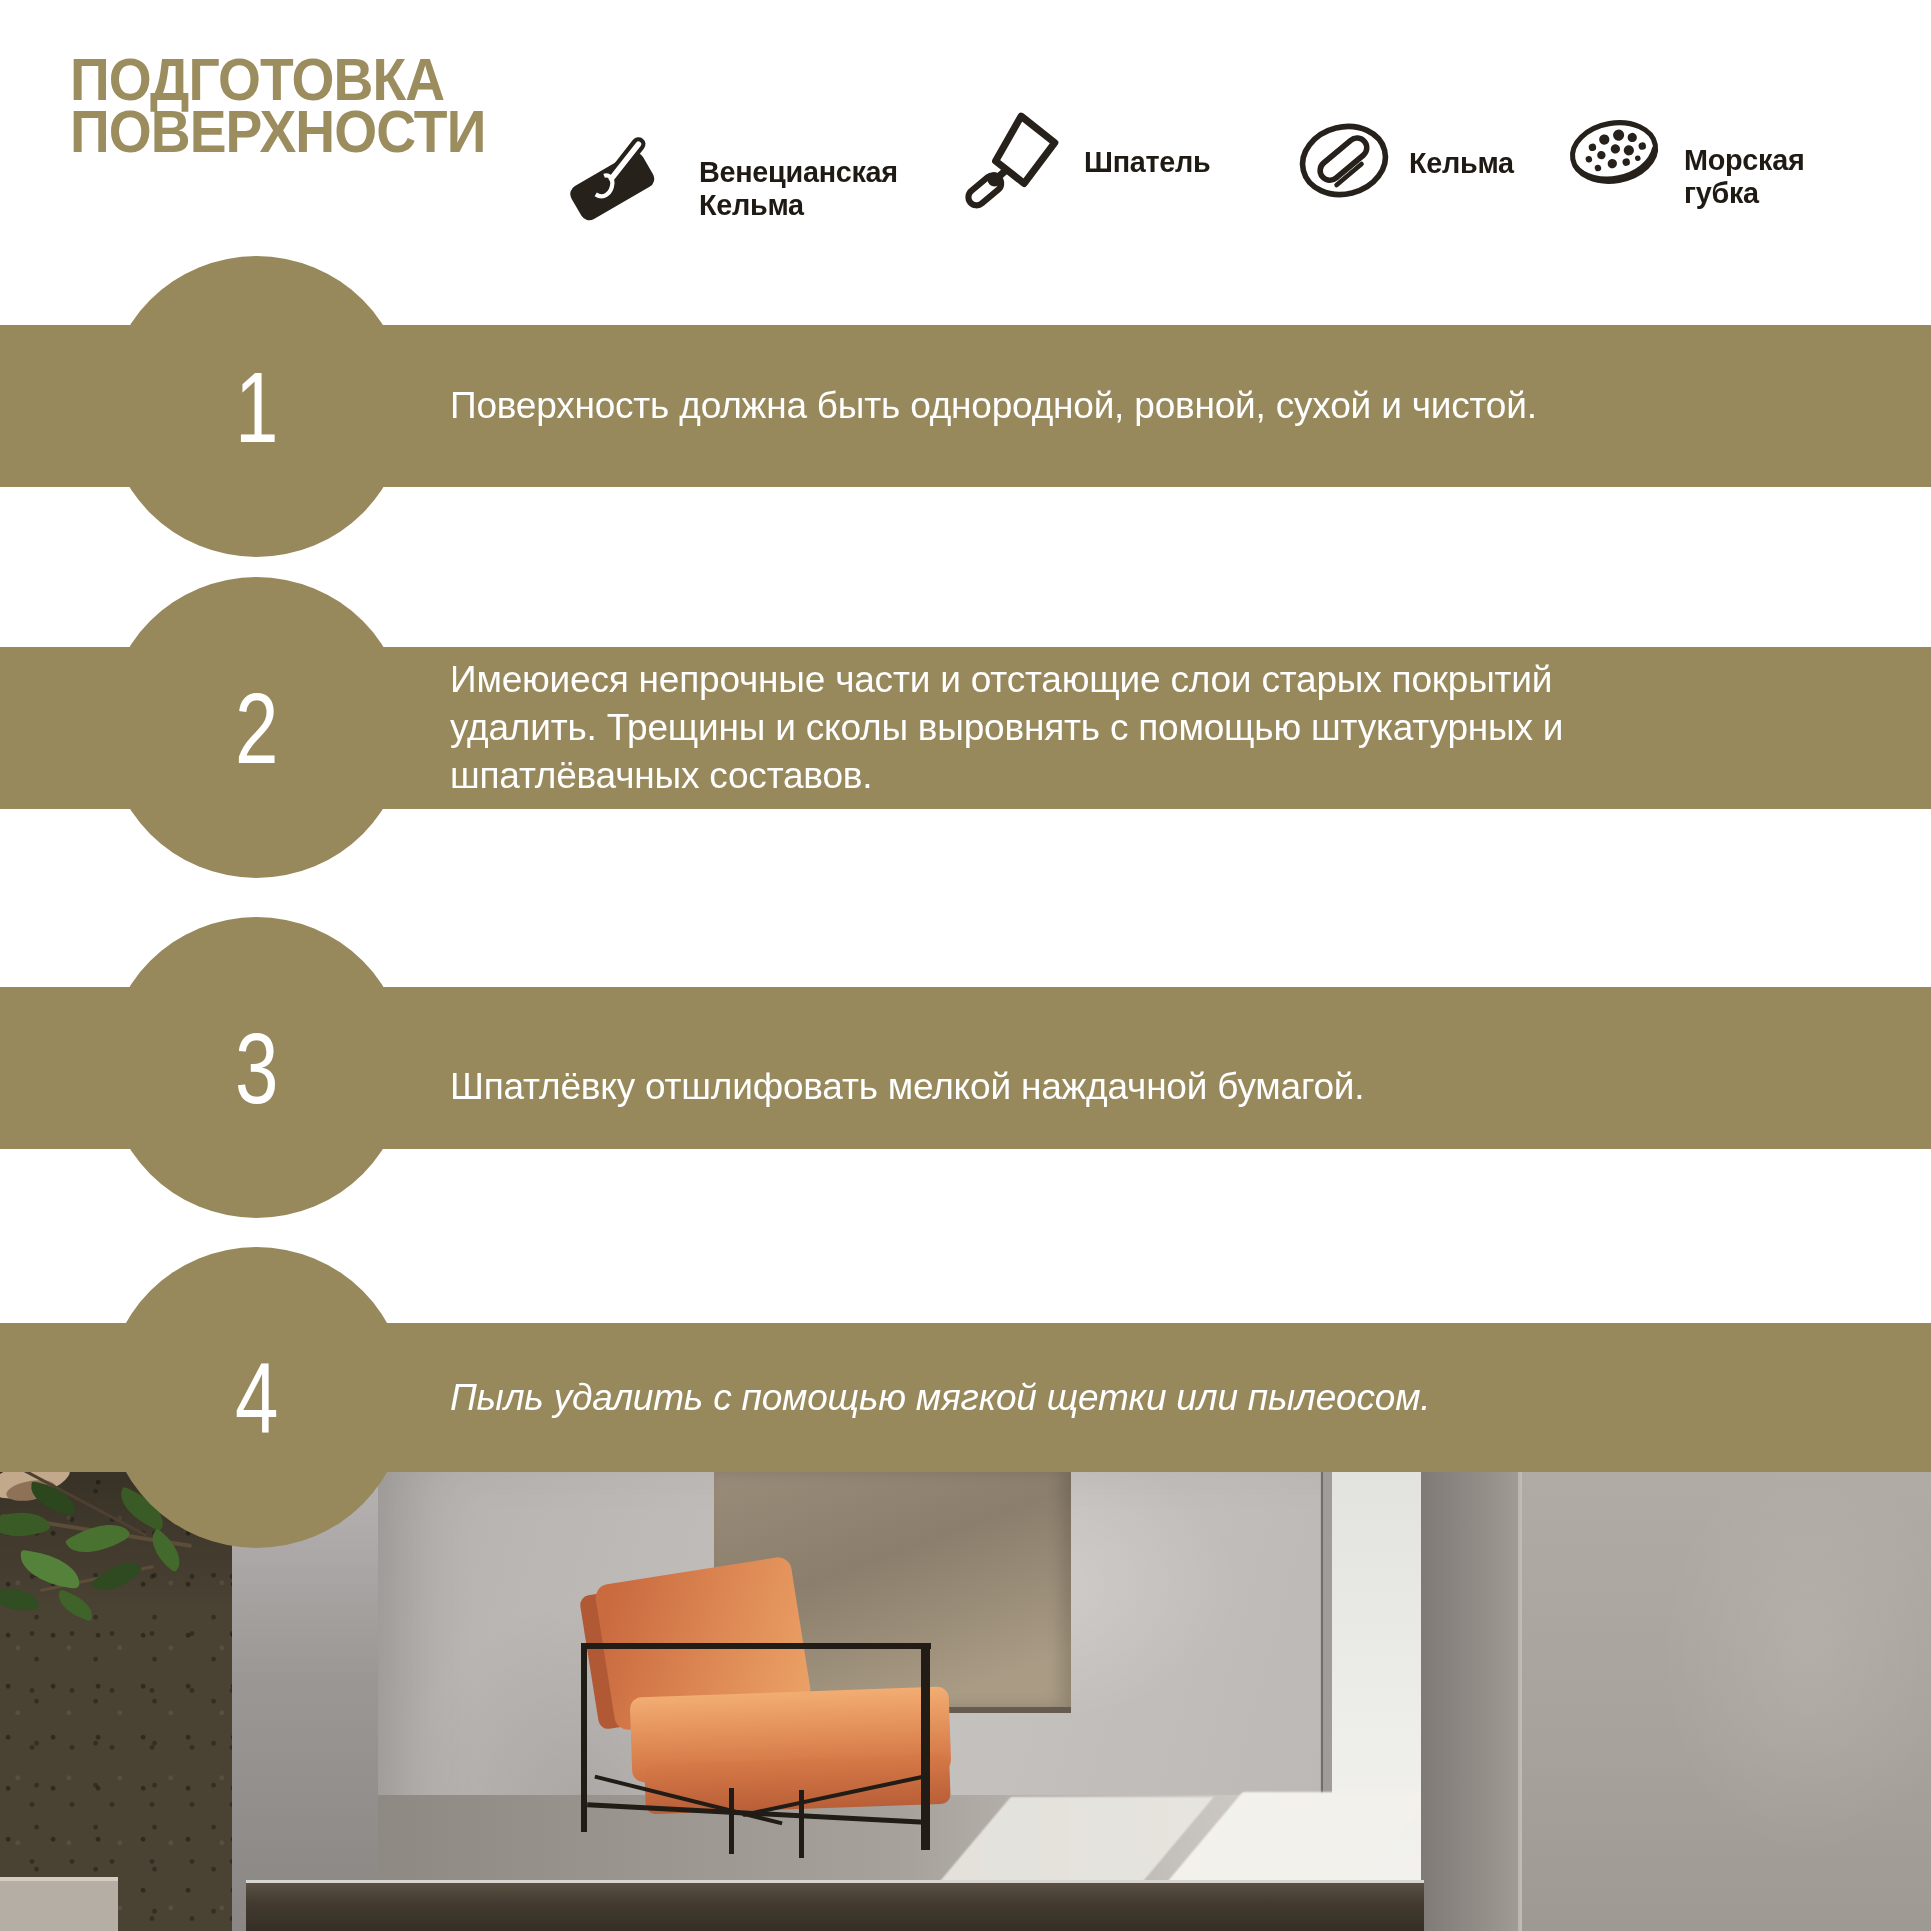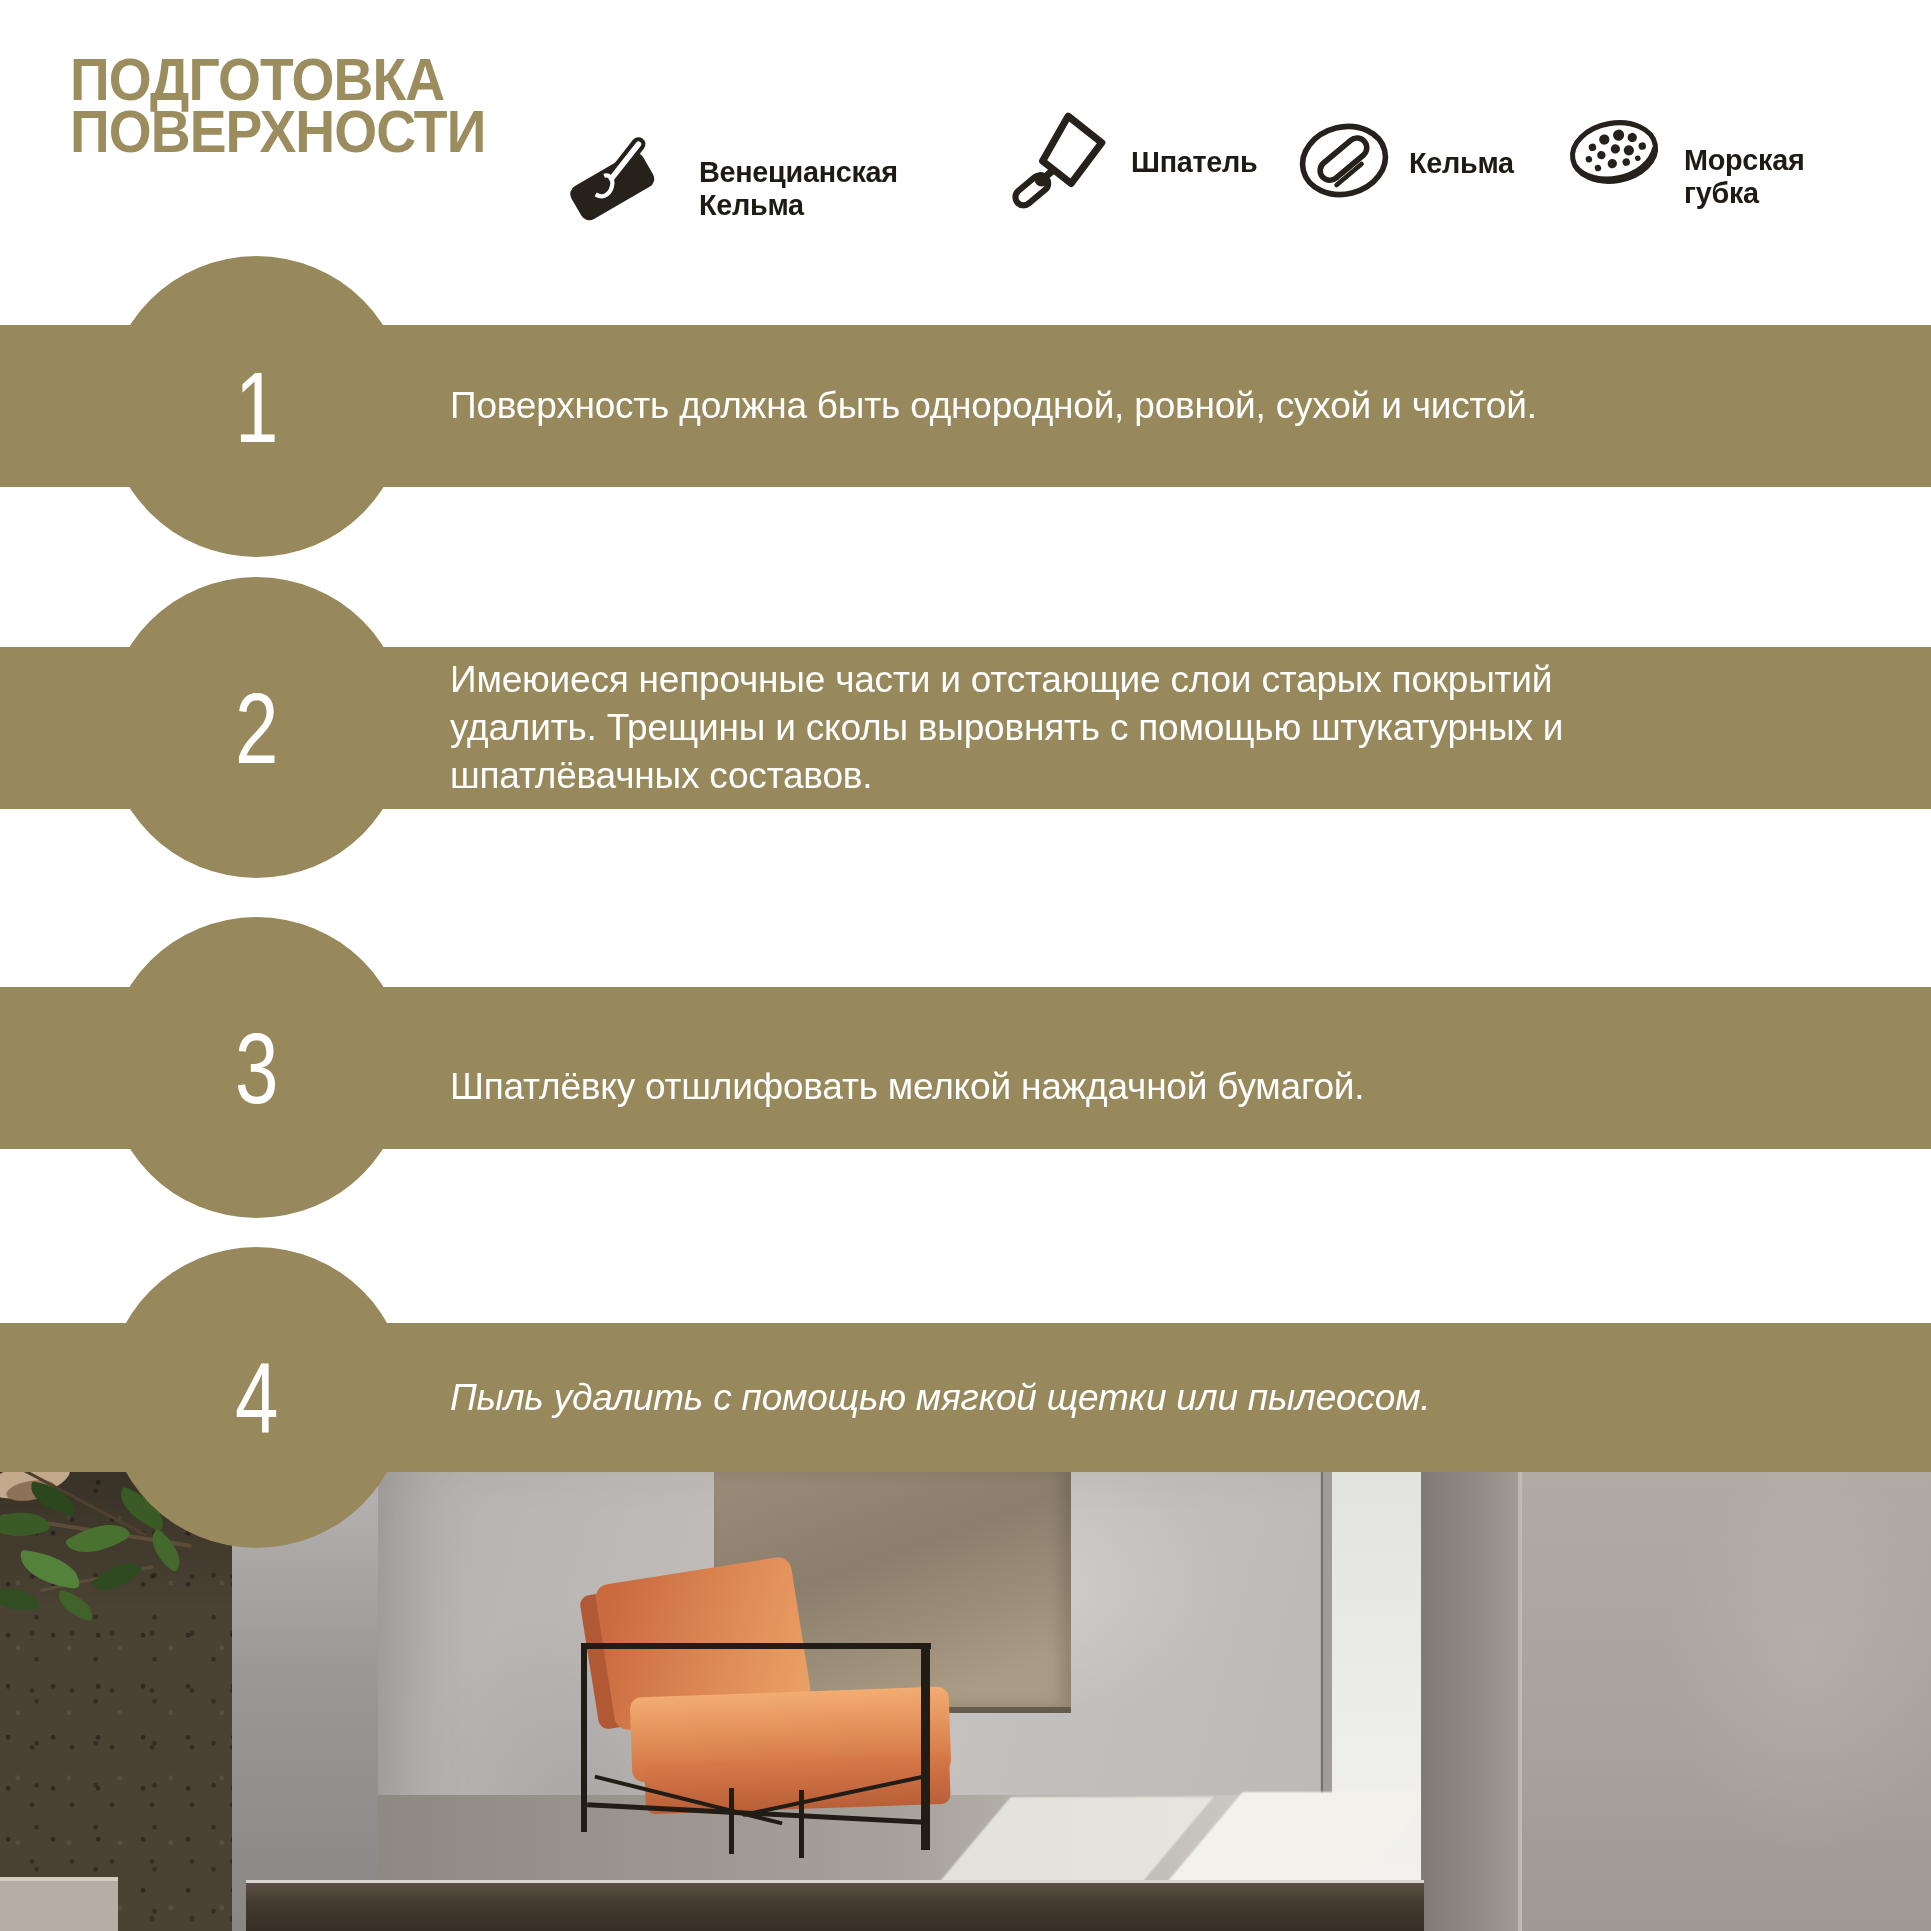--- a/index.html
+++ b/index.html
@@ -11,21 +11,21 @@
          font-size:60px;line-height:52px;letter-spacing:-1px;
          transform:scaleX(.92);transform-origin:left top;}
   .title span{display:block;}
 
   .tool{position:absolute;display:flex;align-items:center;}
   .tool .icon{flex:none;}
   .tool .label{margin-left:15.4px;font-weight:bold;color:#1F1B14;font-size:30px;line-height:33px;
                letter-spacing:-0.3px;transform:scaleX(.96);transform-origin:left center;}
   .tool .label span{display:block;}
   .tool1{left:565px;top:124px;gap:26px;}
-  .tool2{left:1008px;top:108px;}
+  .tool2{left:961px;top:108px;}
   .tool3{left:1294px;top:114px;}
   .tool4{left:1561px;top:110px;}
   .tool1 .label{margin-top:25px;}
   .tool4 .label{margin-top:33px;}
 
   
   .band{position:absolute;left:0;width:1931px;background:#98895C;}
   .band1{top:325px;height:162px;}
   .band2{top:647px;height:162px;}
   .band3{top:987px;height:162px;}

